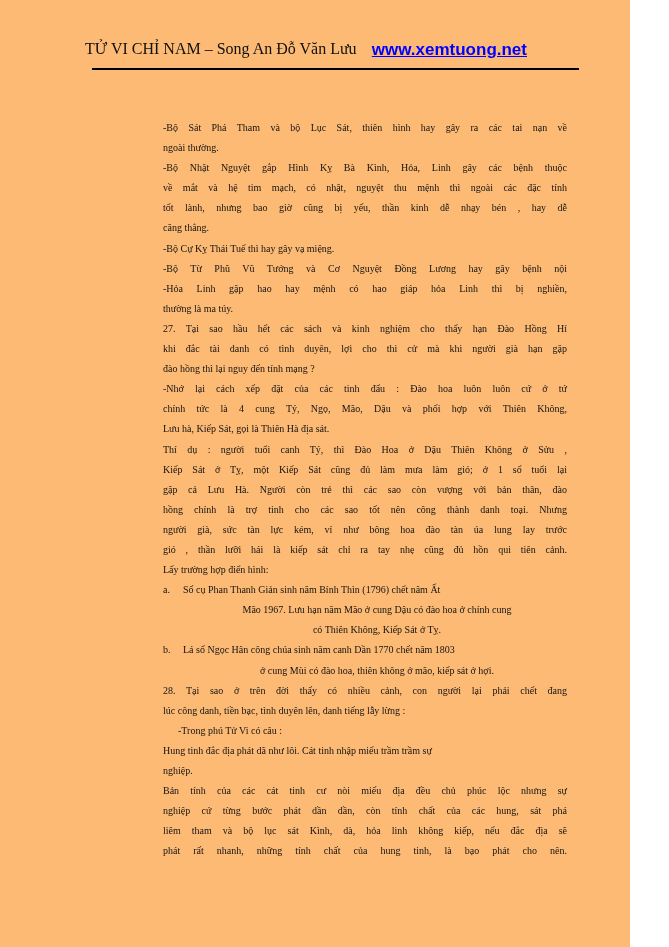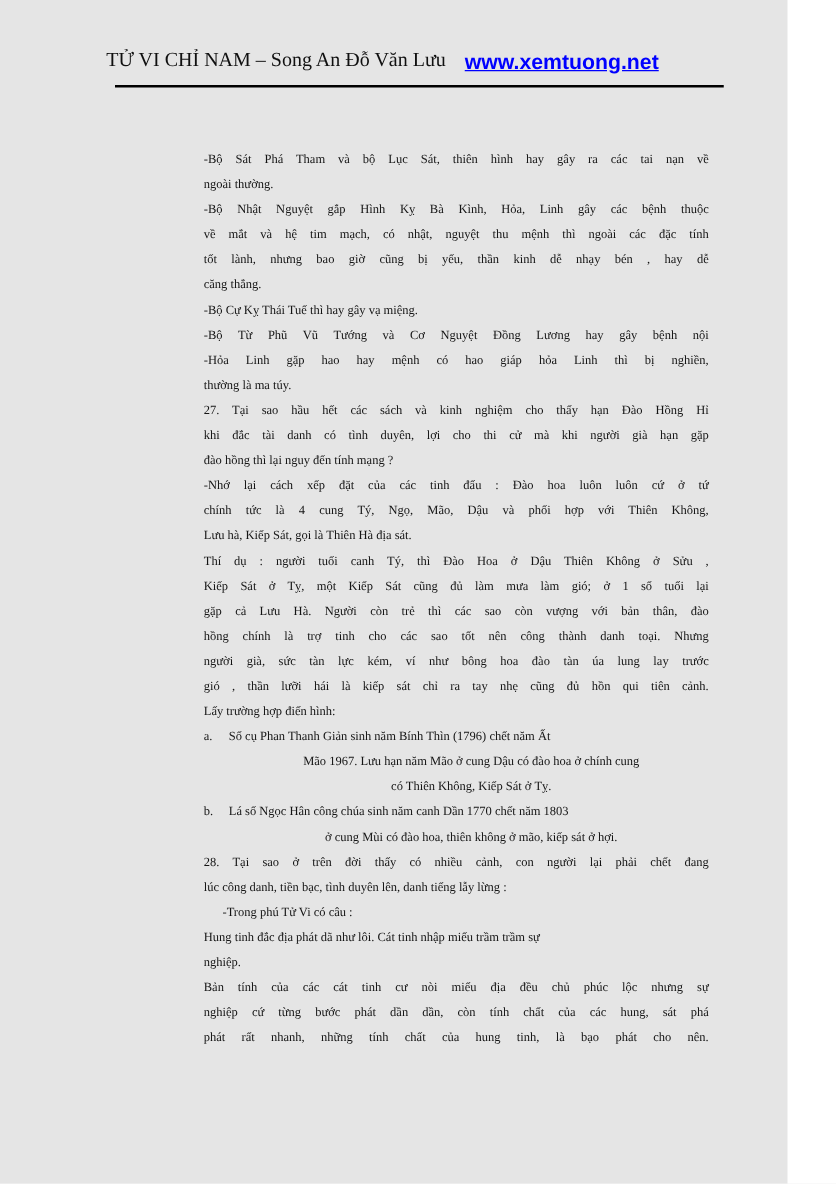--- a/index.html
+++ b/index.html
@@ -4,21 +4,21 @@
 <style>
   html, body { margin: 0; padding: 0; }
   body {
     width: 669px; height: 947px;
     background: #ffffff;
     font-family: "Liberation Serif", serif;
   }
   .page {
     position: relative;
     width: 630px; height: 947px;
-    background: #e5e5e5;
+    background: #fdba74;
     overflow: hidden;
   }
   .header-title {
     position: absolute;
     left: 85px; top: 40px;
     font-size: 16px;
     color: #101010;
     white-space: nowrap;
   }
   .header-link {
@@ -99,16 +99,17 @@
     </div>
     <div class="line ind1">ở cung Mùi có đào hoa, thiên không ở mão, kiếp sát ở hợi.</div>
 
     <div class="line j">28. Tại sao ở trên đời thấy có nhiều cảnh, con người lại phải chết đang</div>
     <div class="line">lúc công danh, tiền bạc, tình duyên lên, danh tiếng lẫy lừng :</div>
     <div class="line ind2">-Trong phú Tử Vi có câu :</div>
     <div class="line">Hung tinh đắc địa phát dã như lôi. Cát tinh nhập miếu trầm trầm sự</div>
     <div class="line">nghiệp.</div>
     <div class="line j">Bản tính của các cát tinh cư nòi miếu địa đều chủ phúc lộc nhưng sự</div>
     <div class="line j">nghiệp cứ từng bước phát dần dần, còn tính chất của các hung, sát phá</div>
+    <div class="line j">liêm tham và bộ lục sát Kình, dà, hỏa linh không kiếp, nếu đắc địa sẽ</div>
     <div class="line j">phát rất nhanh, những tính chất của hung tinh, là bạo phát cho nên.</div>
   </div>
 
 </div>
 
 </body></html>

